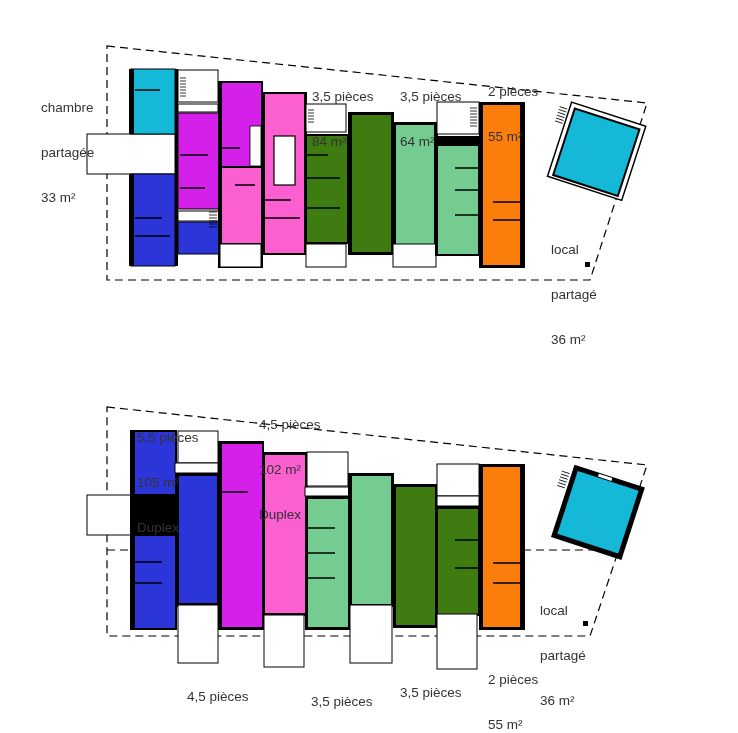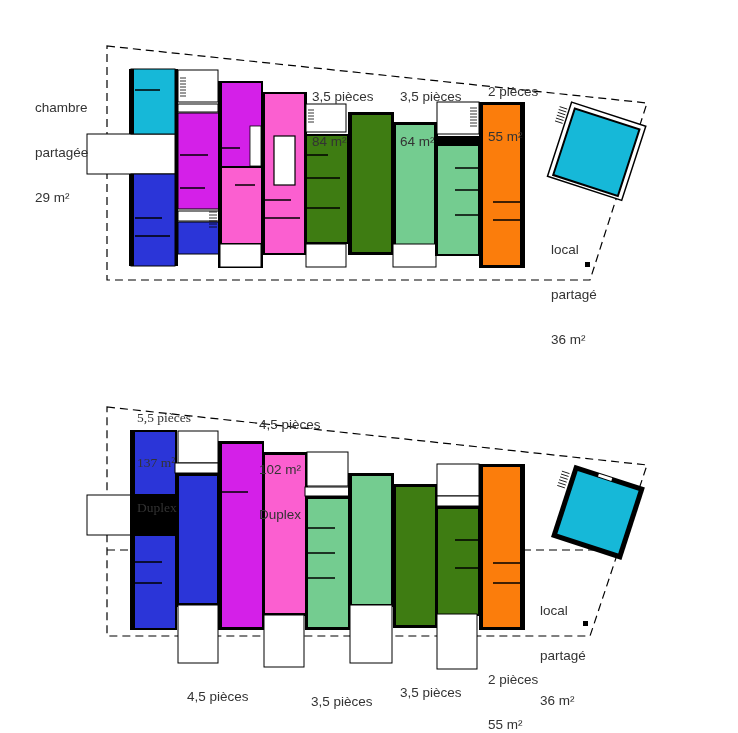--- a/index.html
+++ b/index.html
@@ -195,46 +195,46 @@
           <line x1="-46" y1="-22" x2="-38" y2="-22"></line>
           <line x1="-46" y1="-19" x2="-38" y2="-19"></line>
           <line x1="-46" y1="-16" x2="-38" y2="-16"></line>
           <line x1="-46" y1="-13" x2="-38" y2="-13"></line>
       </g>
     </g>
     <rect x="583" y="621" width="5" height="5" fill="#000"></rect>
   </g>
 </svg>
 
-<div class="lbl" style="left:35px;top:70px;">
+<div class="lbl" style="left:41px;top:70px;">
   <div>chambre</div>
   <div>partagée</div>
-  <div>29 m²</div>
+  <div>33 m²</div>
 </div>
 <div class="lbl" style="left:312px;top:59px;">
   <div>3,5 pièces</div>
   <div>84 m²</div>
 </div>
 <div class="lbl" style="left:400px;top:59px;">
   <div>3,5 pièces</div>
   <div>64 m²</div>
 </div>
 <div class="lbl" style="left:488px;top:54px;">
   <div>2 pièces</div>
   <div>55 m²</div>
 </div>
 <div class="lbl" style="left:551px;top:212px;">
   <div>local</div>
   <div>partagé</div>
   <div>36 m²</div>
 </div>
 
-<div class="lbl" style="left:137px;top:380px;font-family:Liberation Serif, serif;">
+<div class="lbl" style="left:137px;top:400px;">
   <div>5,5 pièces</div>
-  <div>137 m²</div>
+  <div>105 m²</div>
   <div>Duplex</div>
 </div>
 <div class="lbl" style="left:259px;top:387px;">
   <div>4,5 pièces</div>
   <div>102 m²</div>
   <div>Duplex</div>
 </div>
 <div class="lbl" style="left:187px;top:659px;">
   <div>4,5 pièces</div>
   

